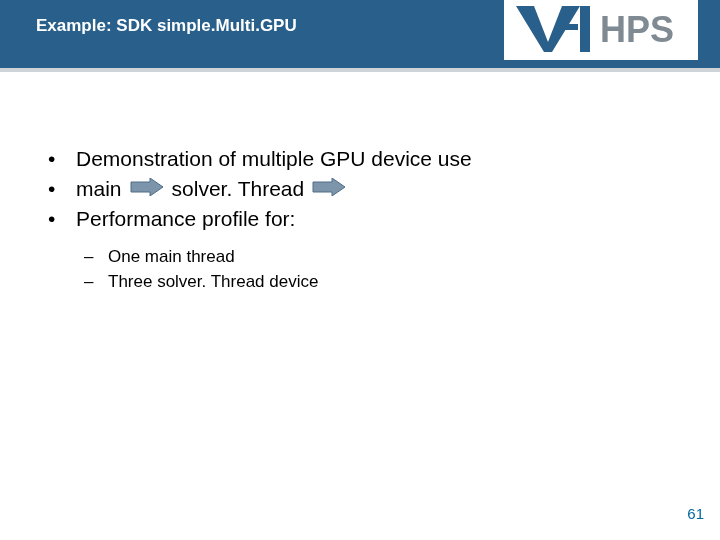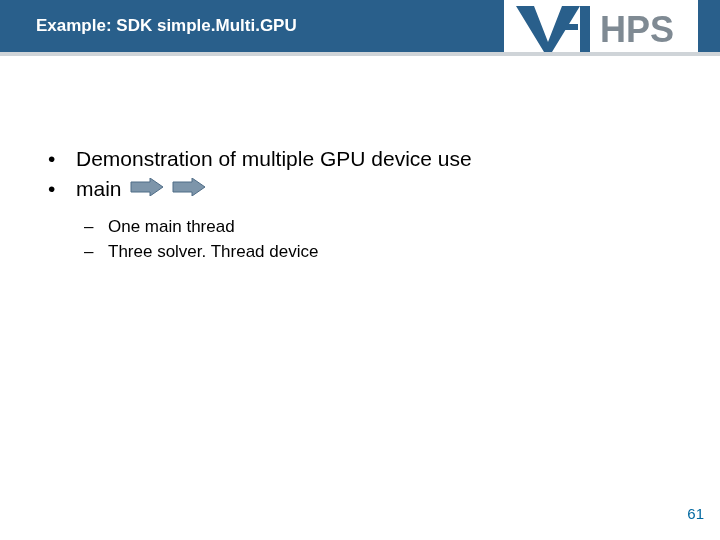--- a/index.html
+++ b/index.html
@@ -9,21 +9,21 @@
     height: 540px;
     background: #ffffff;
     font-family: Arial, Helvetica, sans-serif;
     color: #000;
     overflow: hidden;
     position: relative;
   }
   .header-band {
     position: relative;
     width: 100%;
-    height: 56px;
+    height: 72px;
     background: #295f8b;
     border-bottom: 4px solid #e8e8e8;
     box-sizing: border-box;
   }
   .header-band::after{
     content:"";
     position:absolute;
     left:0; right:0; bottom:-4px;
     height:4px;
     background:#cfd4d8;
@@ -131,27 +131,29 @@
   <ul class="bullets">
     <li><span>Demonstration of multiple GPU device use</span></li>
     <li>
       <span class="flowline">
         <span>main</span>
         <span class="arrow">
           <svg width="34" height="18" viewBox="0 0 34 18">
             <path d="M1 4 L20 4 L20 0 L33 9 L20 18 L20 14 L1 14 Z" fill="#7d95aa" stroke="#4e6c86" stroke-width="1"></path>
           </svg>
         </span>
+        <span>solver. Thread</span>
         <span class="arrow">
           <svg width="34" height="18" viewBox="0 0 34 18">
             <path d="M1 4 L20 4 L20 0 L33 9 L20 18 L20 14 L1 14 Z" fill="#7d95aa" stroke="#4e6c86" stroke-width="1"></path>
           </svg>
         </span>
       </span>
     </li>
+    <li><span>Performance profile for:</span></li>
   </ul>
   <ul class="dashes">
     <li><span>One main thread</span></li>
     <li><span>Three solver. Thread device</span></li>
   </ul>
 </div>
 
 <div class="pagenum">61</div>
 
 </body></html>

